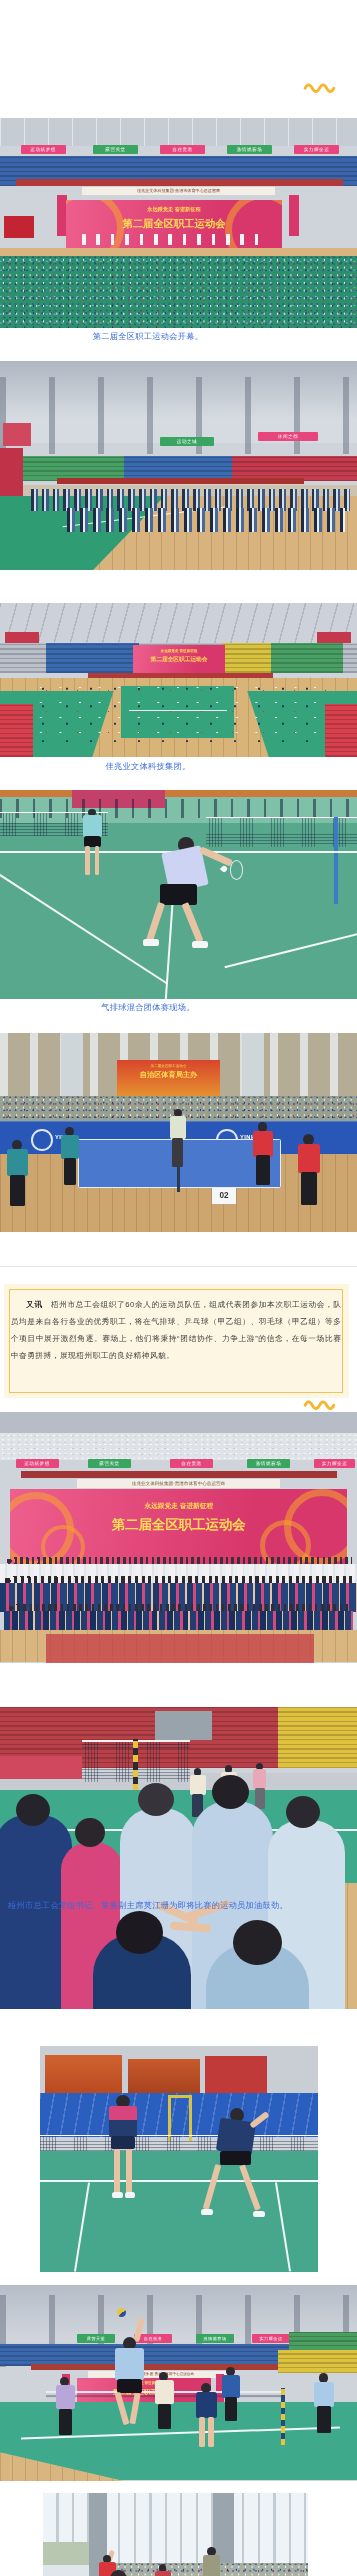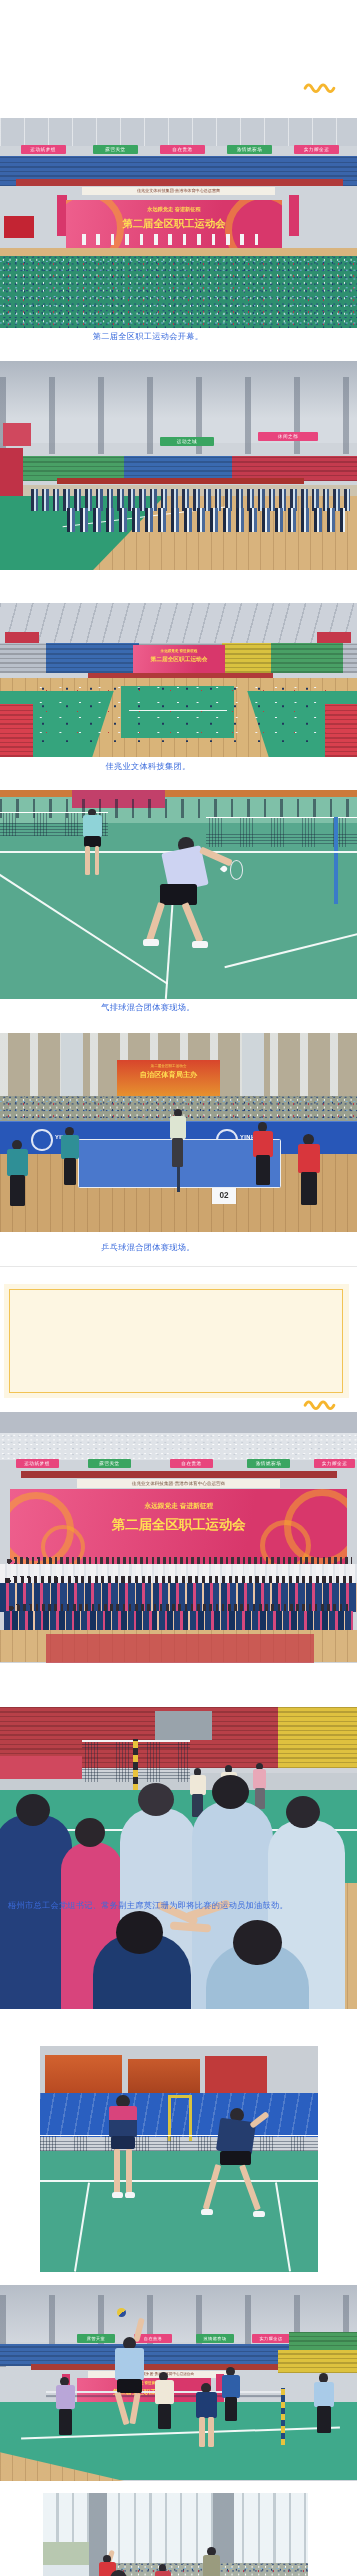--- a/index.html
+++ b/index.html
@@ -202,26 +202,26 @@
       <div class="hd" style="left:4.6px;top:0;width:9.8px;height:9.8px;"></div>
       <div class="bd" style="left:0;top:8.8px;width:19.6px;height:26px;background:#D8363C;"></div>
       <div class="lg" style="left:2.6px;top:33px;width:14px;height:30px;"></div>
     </div>
     <div class="pl" style="left:298px;top:101px;">
       <div class="hd" style="left:5.2px;top:0;width:10.8px;height:10.8px;"></div>
       <div class="bd" style="left:0;top:9.8px;width:21.6px;height:29px;background:#D8363C;"></div>
       <div class="lg" style="left:3.1px;top:38px;width:15.5px;height:33px;"></div>
     </div>
   </div>
-  <div class="cap" style="top:1242px;">乒乓球混合团体赛现场。</div>
 
   <div class="hr" style="top:1266px;"></div>
 
   <div class="notebox" style="top:1284px;height:114px;">
     <div class="inner"></div>
+    <p><b>又讯</b><span>　梧州市总工会组织了60余人的运动员队伍，组成代表团参加本次职工运动会，队员均是来自各行各业的优秀职工，将在气排球、乒乓球（甲乙组）、羽毛球（甲乙组）等多个项目中展开激烈角逐。赛场上，他们将秉持“团结协作、力争上游”的信念，在每一场比赛中奋勇拼搏，展现梧州职工的良好精神风貌。</span></p>
   </div>
 
   <div class="squig" style="left:303px;top:1398px;">
     <svg width="34" height="13.4" viewBox="0 0 66 26">
         <path d="M4,14 q7,-13 14,0 t14,0 t14,0 t14,0" fill="none" stroke="#F6B62E" stroke-width="5.5" stroke-linecap="round"></path>
       </svg>
   </div>
 
   <div class="photo" style="left:0;top:1412px;width:358px;height:251px;">
     <div class="ab" style="left:0;top:0;width:358px;height:33px;background:#B7BDC7;"></div>

